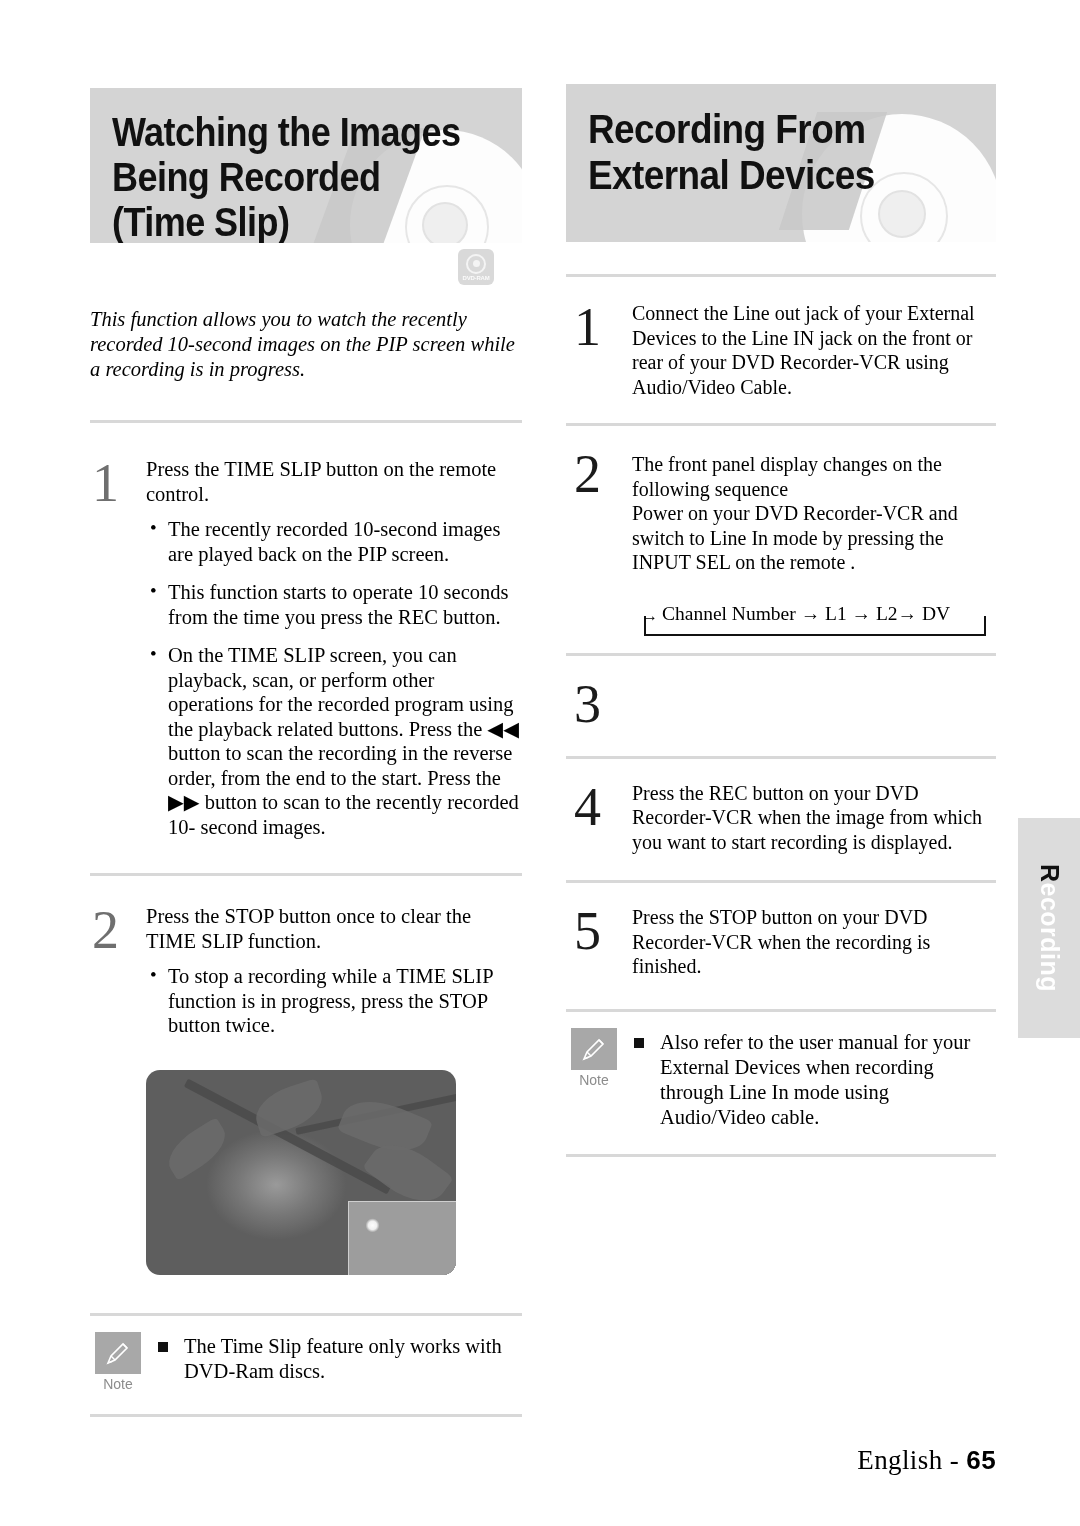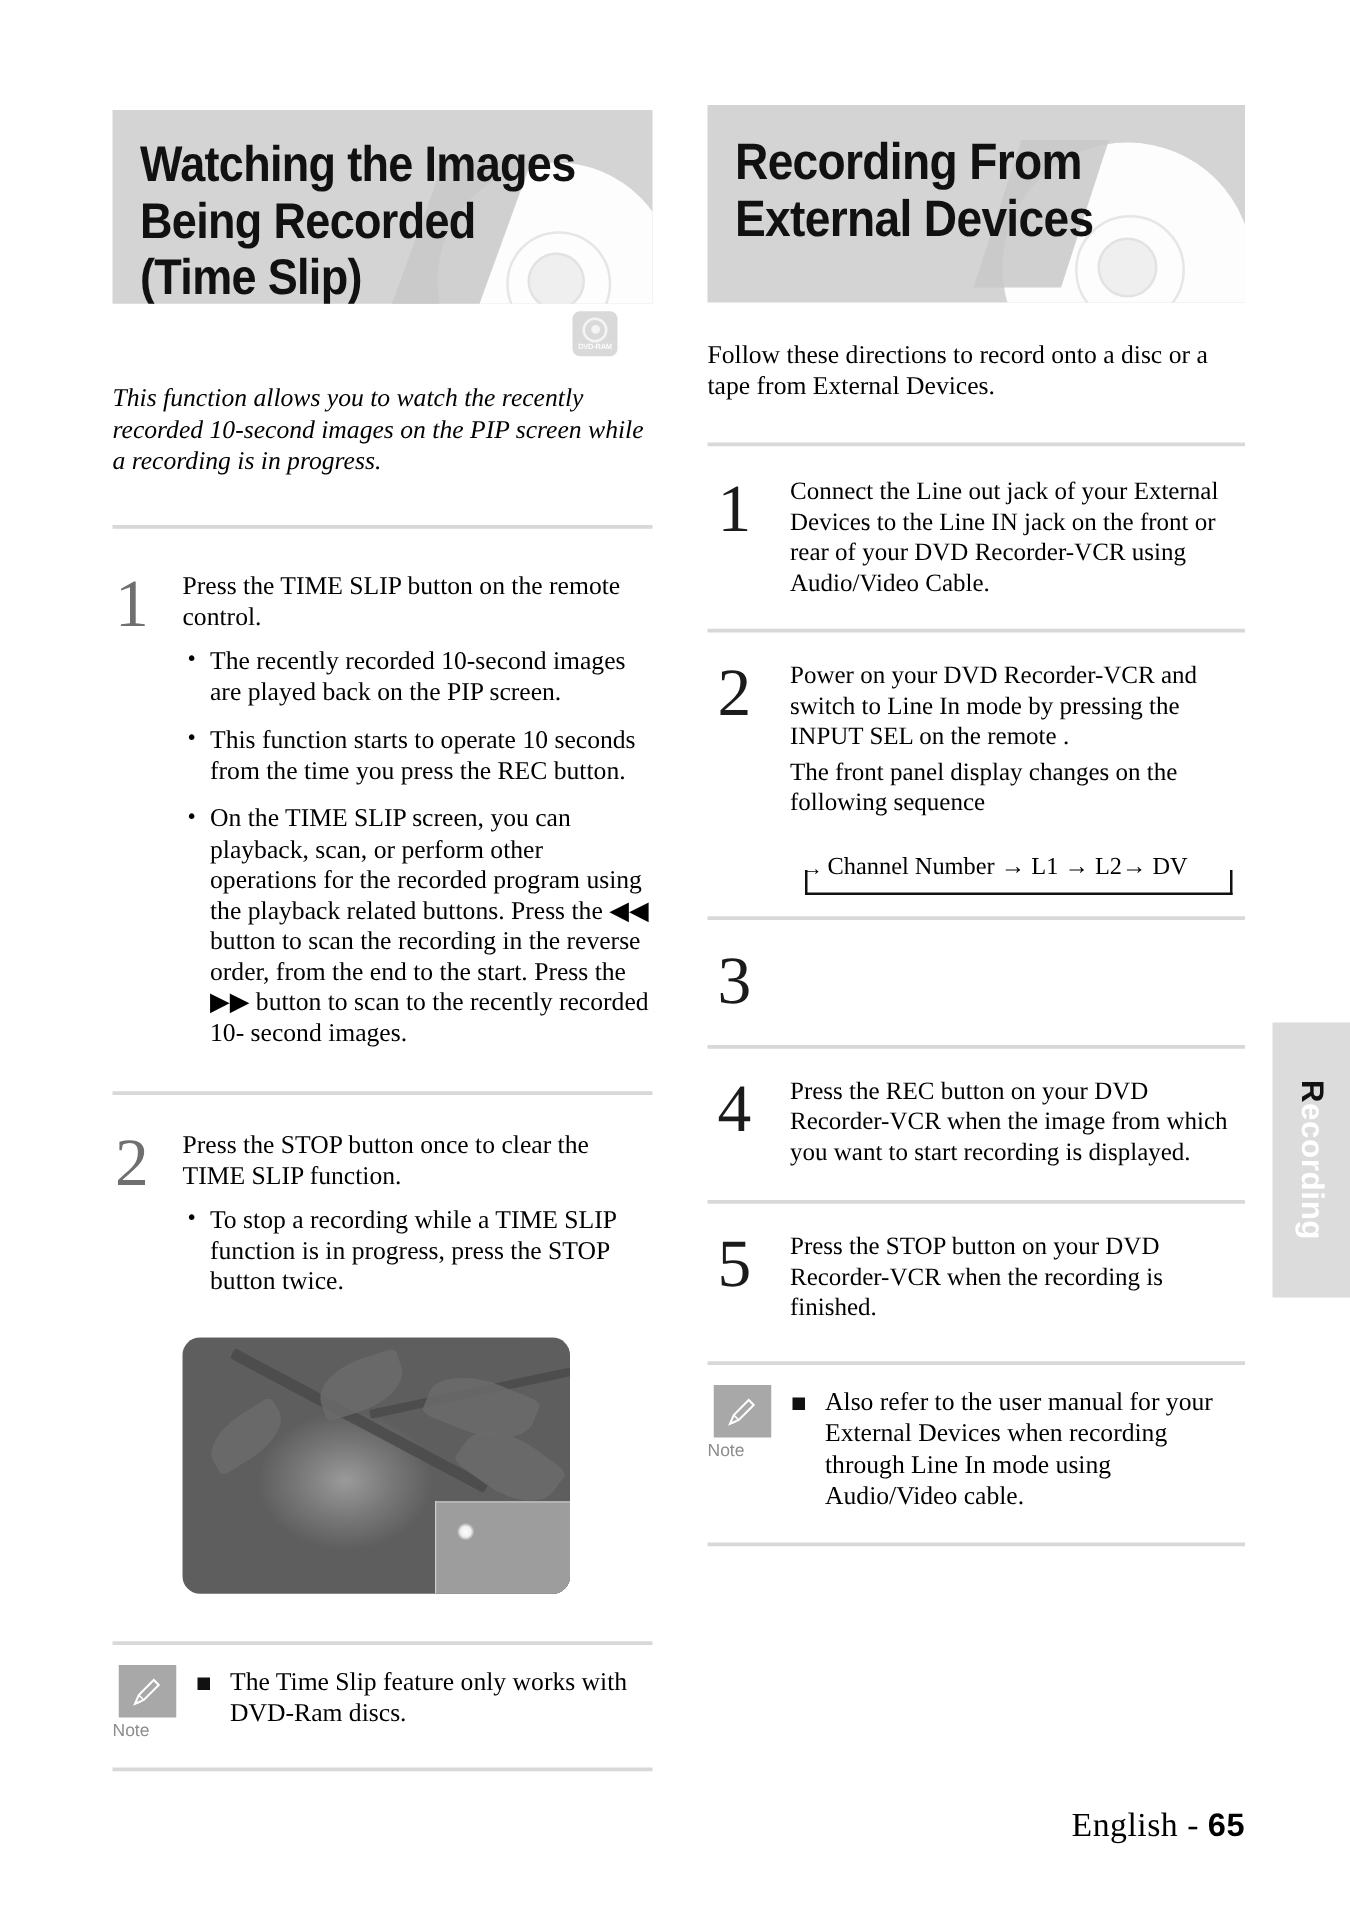--- a/index.html
+++ b/index.html
@@ -207,21 +207,21 @@
       radial-gradient(circle 8px at 60% 70%, #fbfbfb 0%, #ebebeb 60%, #8d8d8d 100%),
       radial-gradient(circle 6px at 86% 62%, #fafafa 0%, #e8e8e8 60%, #8b8b8b 100%),
       radial-gradient(circle 6px at 12% 72%, #fafafa 0%, #e8e8e8 60%, #8b8b8b 100%),
       linear-gradient(160deg, #6e6e6e 0%, #3d3d3d 40%, #575757 70%, #2f2f2f 100%);
     border-left: 1px solid #cfcfcf;
     border-top: 1px solid #cfcfcf;
   }
 
   
   .note { display: flex; align-items: flex-start; padding-top: 16px; }
-  .note-icon-wrap { flex: 0 0 56px; }
+  .note-icon-wrap { flex: 0 0 56px; text-align: center; }
   .note-icon {
     width: 46px; height: 42px;
     background: #a8a8a8;
     display: flex; align-items: center; justify-content: center;
     margin: 0 auto;
   }
   .note-icon svg { display: block; }
   .note-label {
     font-family: "Liberation Sans", sans-serif;
     font-size: 14px; color: #8c8c8c;
@@ -359,38 +359,37 @@
   <div class="col-right">
 
     <div class="banner right">
       <div class="disc"></div>
       <div class="disc-wedge"></div>
       <div class="disc-hole"></div>
       <h1>Recording From
 External Devices</h1>
     </div>
 
-    <div class="para" style="margin-top:30px;">Follow these directions to record onto a disc or a tape from External Devices.</div>
 
     <div class="rule" style="margin-top:32px;"></div>
 
     <div class="step" style="margin-top:24px;">
       <div class="num">1</div>
       <div class="body">
         <div class="lead">Connect the Line out jack of your External Devices to the Line IN jack on the front or rear of your DVD Recorder-VCR using Audio/Video Cable.</div>
       </div>
     </div>
 
     <div class="rule" style="margin-top:24px;"></div>
 
     <div class="step" style="margin-top:22px;">
       <div class="num">2</div>
       <div class="body">
+        <div class="lead" style="margin-top:4px;">The front panel display changes on the following sequence</div>
         <div class="lead">Power on your DVD Recorder-VCR and switch to Line In mode by pressing the INPUT SEL on the remote .</div>
-        <div class="lead" style="margin-top:4px;">The front panel display changes on the following sequence</div>
         <div class="seq-wrap">
           <div class="seq-loop"></div>
           <div class="seq-arrowhead">→</div>
           <div class="seq-text">Channel Number →  L1 →  L2→  DV</div>
         </div>
       </div>
     </div>
 
     <div class="rule" style="margin-top:16px;"></div>
 

